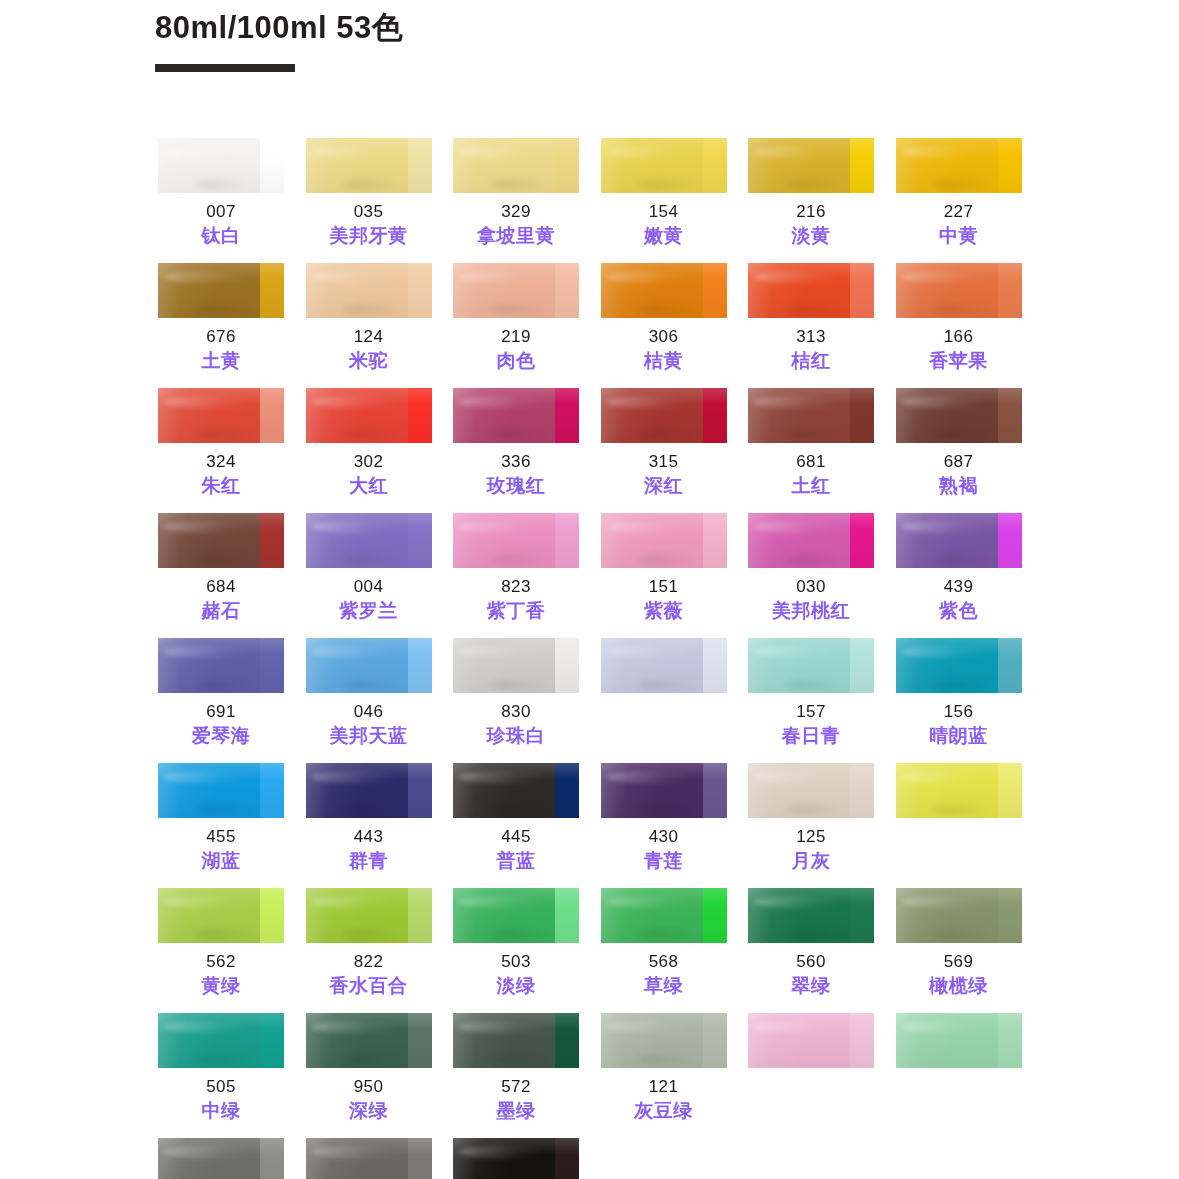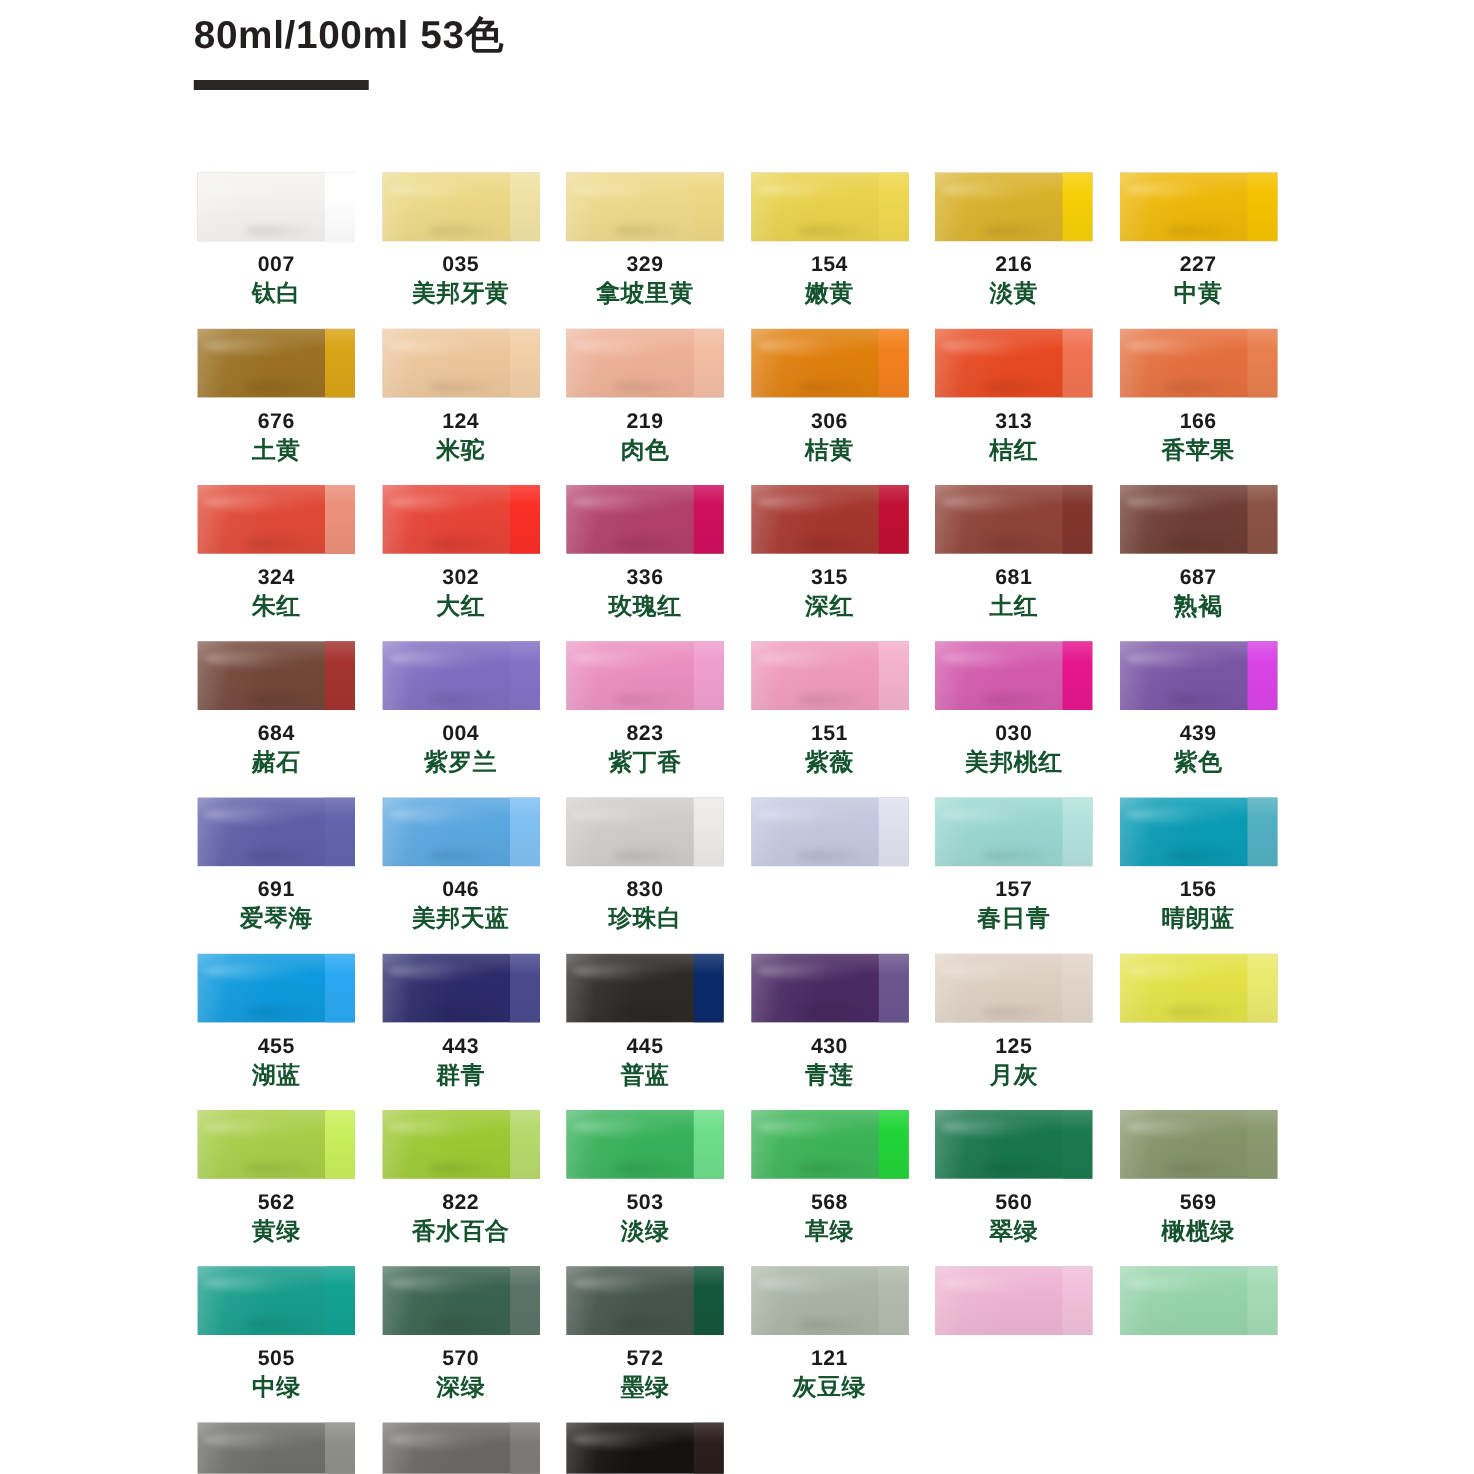--- a/index.html
+++ b/index.html
@@ -112,29 +112,29 @@
     pointer-events: none;
   }
 
   .labels {
     width: 126px;
     text-align: center;
     padding-top: 7px;
   }
   .code {
     font-size: 17px;
-    font-weight: bold;
+    font-weight: normal;
     color: #1b1b1b;
     line-height: 23px;
     letter-spacing: 0.4px;
   }
   .cname {
     font-size: 19px;
     font-weight: bold;
-    color: #14532d;
+    color: #8b5cf6;
     line-height: 26px;
     letter-spacing: 0.5px;
     white-space: nowrap;
   }
 </style>
 </head>
 <body>
 
 <div id="page">
 
@@ -697,21 +697,21 @@
       </div>
       <div class="cell">
         <div class="swatch">
           <div class="body" style="background: rgb(58, 98, 80);"></div>
           <div class="band" style="background: rgb(91, 115, 103);"></div>
           <div class="streak"></div>
           <div class="streak2"></div>
           <div class="gloss"></div>
         </div>
         <div class="labels">
-          <div class="code">570</div>
+          <div class="code">950</div>
           <div class="cname">深绿</div>
         </div>
       </div>
       <div class="cell">
         <div class="swatch">
           <div class="body" style="background: rgb(70, 86, 76);"></div>
           <div class="band" style="background: rgb(20, 87, 60);"></div>
           <div class="streak"></div>
           <div class="streak2"></div>
           <div class="gloss"></div>

